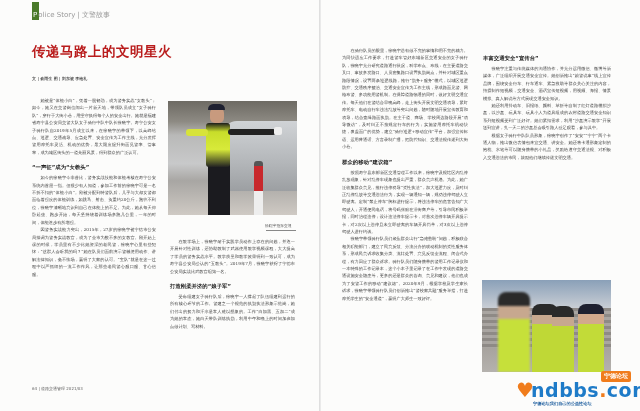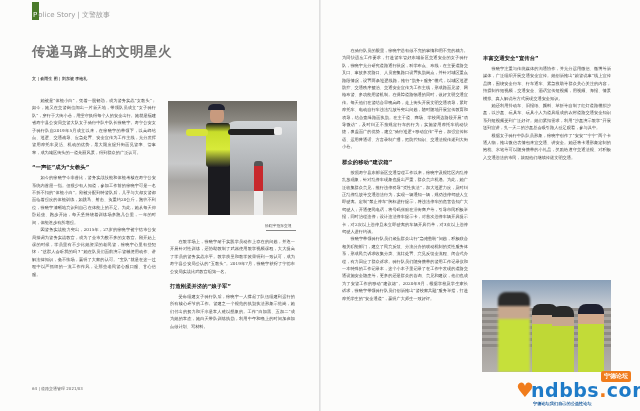--- a/index.html
+++ b/index.html
@@ -9,21 +9,21 @@
   .page { position:absolute; top:0; height:411px; background:#fcfcfb; }
   .page-left { left:0; width:320px; }
   .page-right { left:321px; width:319px; }
   .gutter { position:absolute; left:319px; top:0; width:2px; height:411px; background:linear-gradient(to right,#d9d9d9,#f0f0f0); }
 
   .section-tag { position:absolute; left:32px; top:2px; display:flex; align-items:flex-end; height:18px; }
   .tag-block { width:7px; height:18px; background:#4a7a2a; }
   .tag-text { font-family:"DejaVu Sans","Liberation Sans",sans-serif; font-size:7px; color:#999; margin-left:1px; line-height:9px; }
   .tag-text .first { color:#fff; background:#4a7a2a; margin-left:-8px; padding:0 1px; }
 
-  .title { position:absolute; left:32px; top:43px; font-family:"DejaVu Sans","Liberation Sans",sans-serif; font-size:13.5px; font-weight:bold; color:#737373; letter-spacing:0.5px; }
+  .title { position:absolute; left:32px; top:43px; font-family:"DejaVu Sans","Liberation Sans",sans-serif; font-size:13.5px; font-weight:bold; color:#b91c1c; letter-spacing:0.5px; }
   .byline { position:absolute; left:32px; top:76px; font-family:"DejaVu Sans","Liberation Sans",sans-serif; font-size:4px; color:#555; font-weight:bold; }
 
   .col { position:absolute; font-size:4.2px; line-height:7.4px; color:#444; text-align:justify; }
   .col p { text-indent:8.5px; margin-bottom:0; }
   .col h3 { font-family:"DejaVu Sans","Liberation Sans",sans-serif; font-size:5.4px; font-weight:bold; color:#222; margin:8px 0 3px; line-height:7px; }
   .col-l1 { left:32px; top:97px; width:124px; }
   .col-l2 { left:170px; top:238px; width:125px; }
   .col-r1 { left:342px; top:47px; width:126px; }
   .col-r2 { left:483px; top:47px; width:128px; }
 

